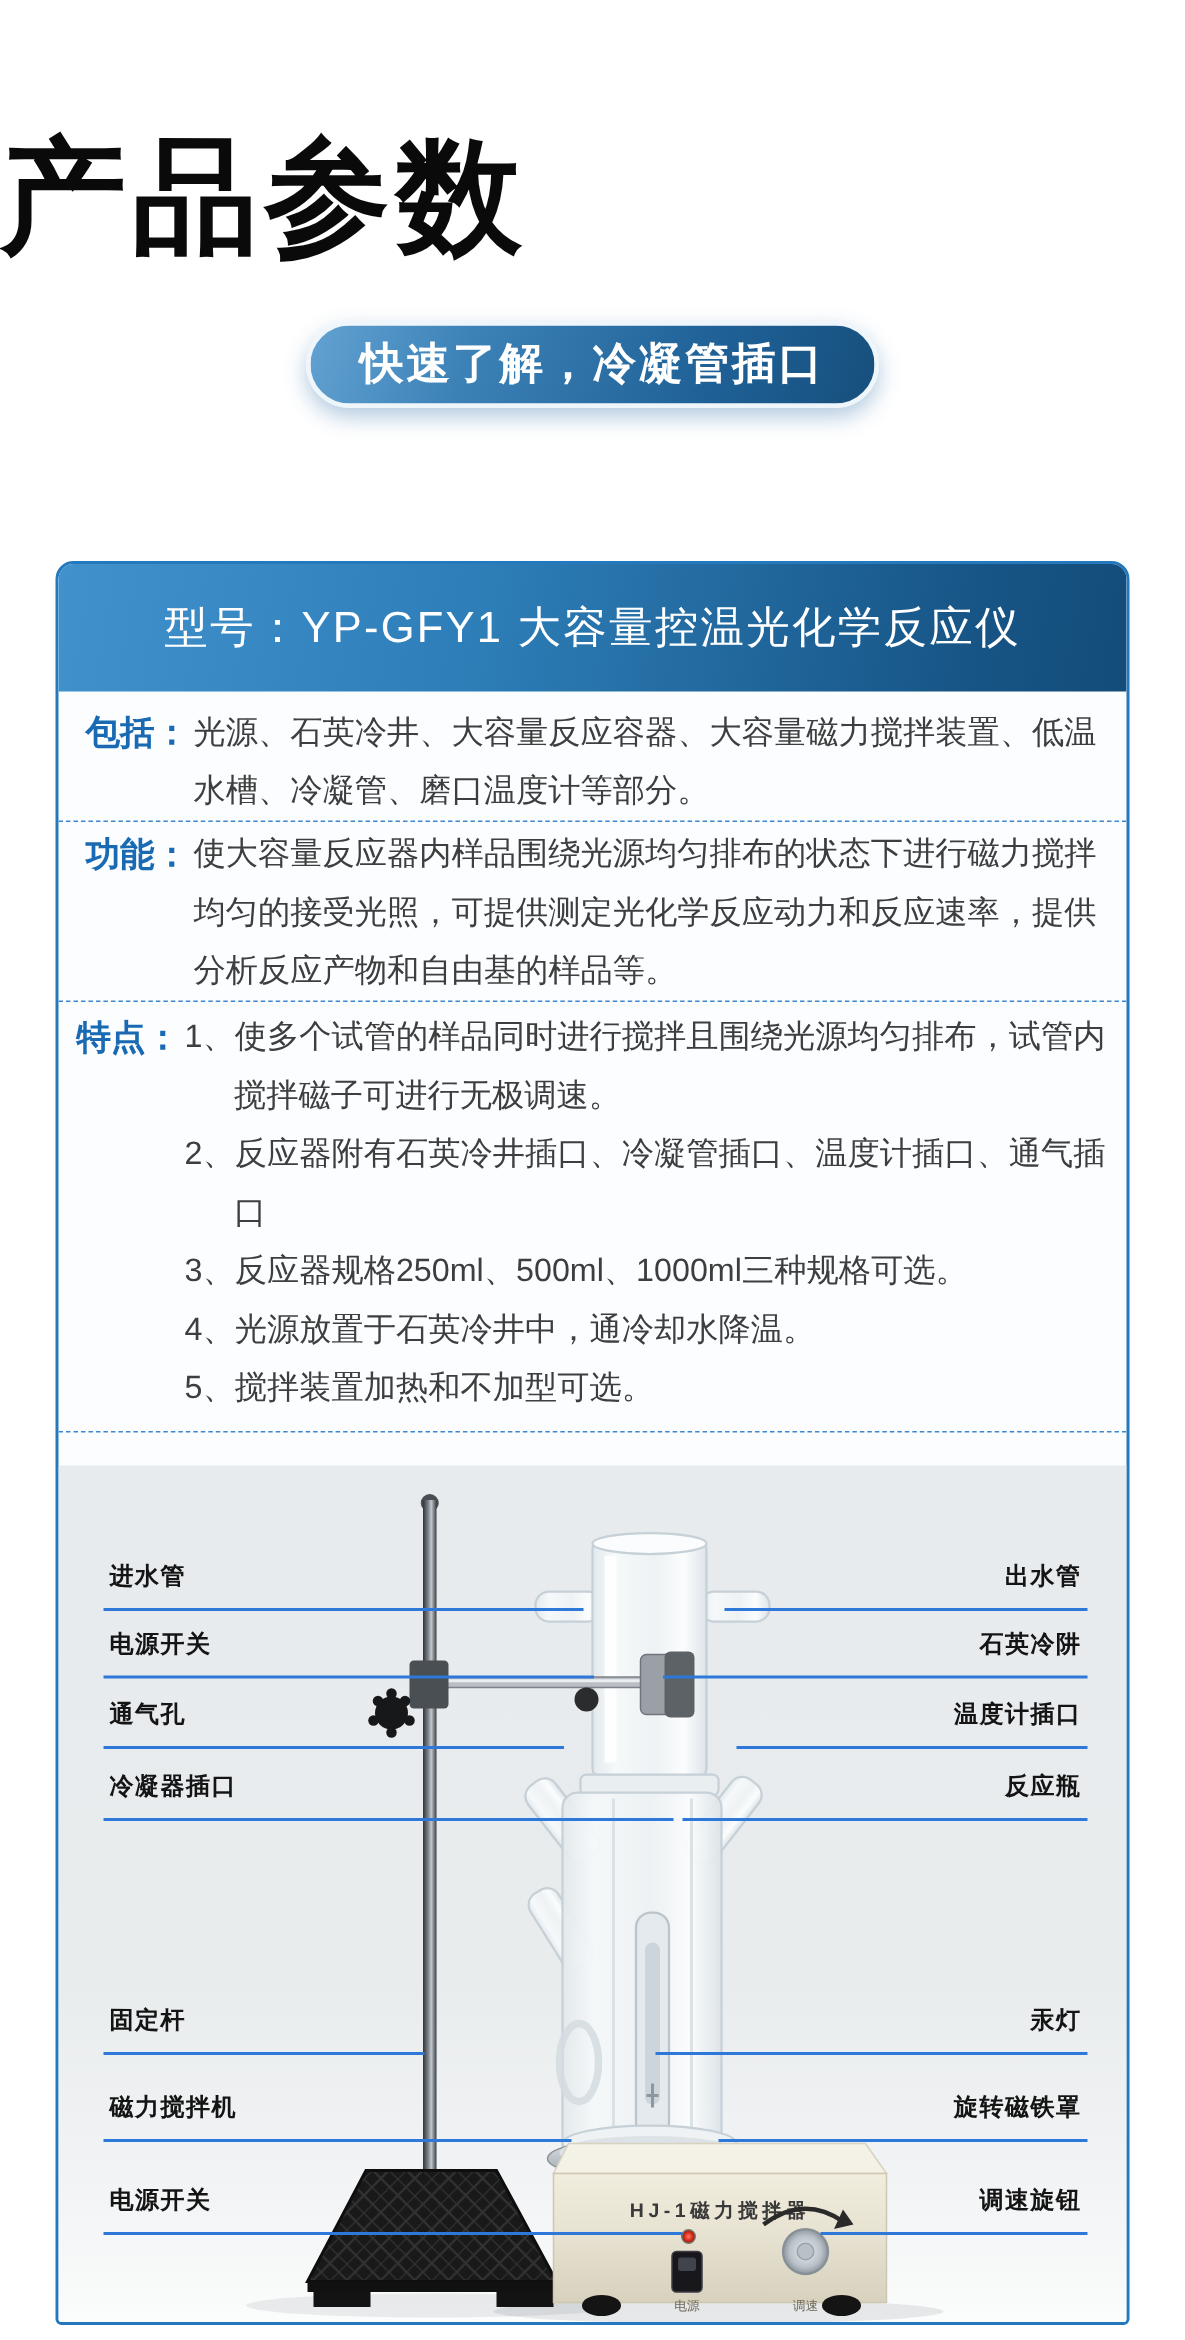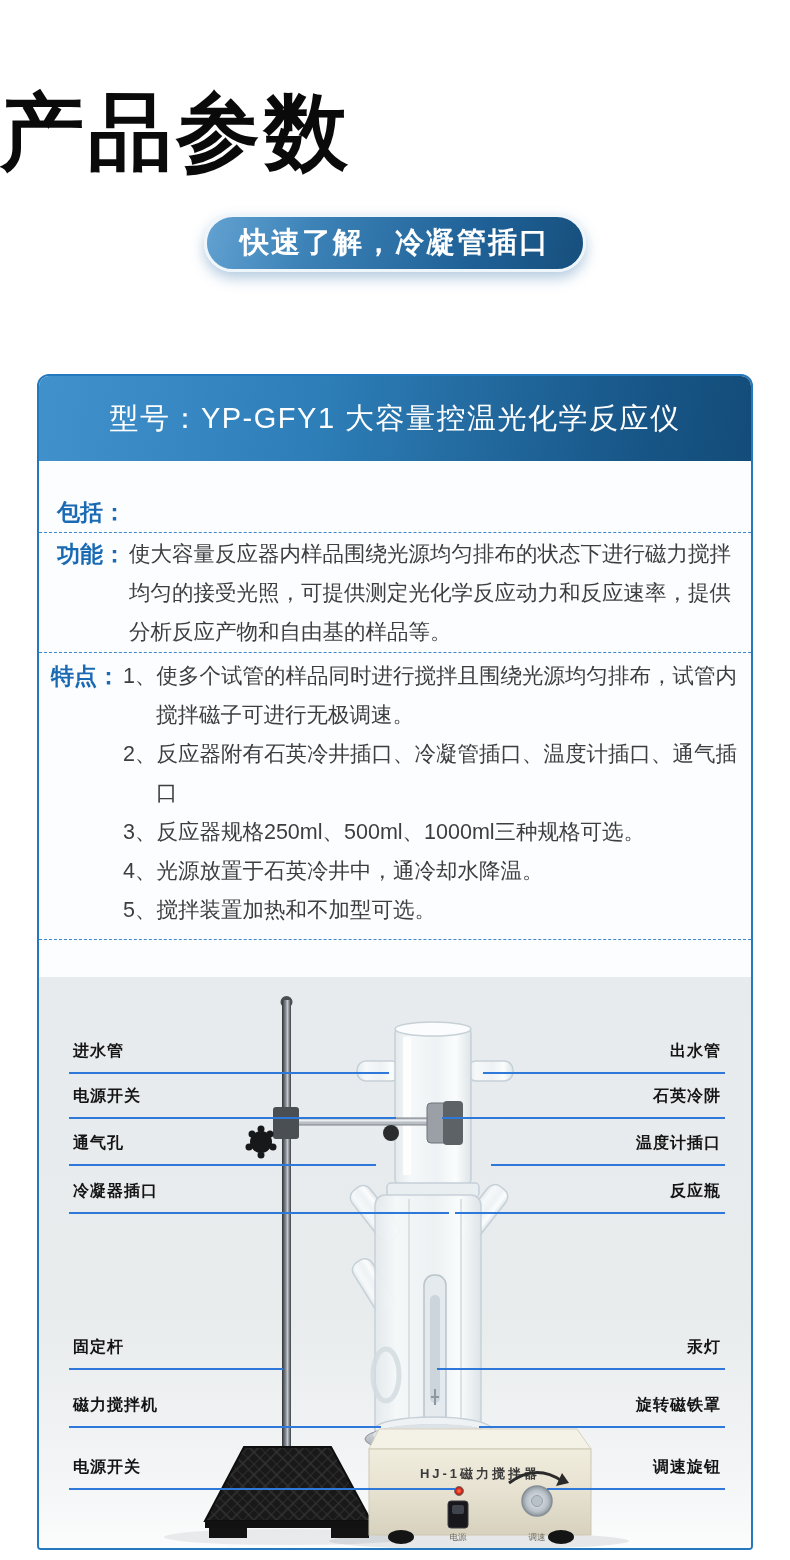--- a/index.html
+++ b/index.html
@@ -14,21 +14,21 @@
         box-shadow:0 6px 14px rgba(36,104,162,.35);
         display:flex;align-items:center;justify-content:center;}
   .pill span{color:#ffffff;font-family:"Liberation Serif",serif;font-weight:700;
         font-size:29px;letter-spacing:2px;}
   .card{position:absolute;left:37px;top:352px;width:716px;height:1176px;box-sizing:border-box;
         border:2px solid #2478bd;border-radius:12px 12px 4px 4px;background:#fbfdff;overflow:hidden;margin-top:22px;}
   .card-header{height:85px;display:flex;align-items:center;justify-content:center;
         background:linear-gradient(100deg,#4191cd 0%,#2e7fb9 38%,#175586 85%,#134c79 100%);}
   .card-header span{color:#ffffff;font-size:29px;font-weight:500;letter-spacing:1.5px;}
   .section{display:flex;padding:0 4px 0 18px;}
-  .section.s1{padding-top:32px;}
+  .section.s1{padding-top:8px;}
   .section.s2{padding-top:2px;}
   .section.s3{padding-top:4px;padding-bottom:9px;padding-left:12px;}
   .sec-label{flex:none;width:72px;color:#1a6ab3;font-weight:700;font-size:23px;line-height:39px;}
   .sec-content{flex:1;color:#3e3e3e;font-size:21.5px;line-height:39px;}
   .feat{padding-left:33px;text-indent:-33px;}
   .dashed{border-top:1px dashed #3f87cc;height:0;}
   .photo{position:absolute;left:0;right:0;bottom:0;height:571px;
         background:linear-gradient(180deg,#e8ebee 0%,#e9eced 60%,#f2f4f5 85%,#fbfcfc 100%);}
   .photo svg{position:absolute;left:0;top:0;}
   .dlbl{position:absolute;font-size:16px;font-weight:700;color:#141414;letter-spacing:1px;
@@ -46,20 +46,21 @@
     <span>快速了解，冷凝管插口</span>
   </div>
 
   <div class="card">
     <div class="card-header">
       <span>型号：YP-GFY1 大容量控温光化学反应仪</span>
     </div>
 
     <div class="section s1">
       <div class="sec-label">包括：</div>
+      <div class="sec-content">光源、石英冷井、大容量反应容器、大容量磁力搅拌装置、低温水槽、冷凝管、磨口温度计等部分。</div>
     </div>
     <div class="dashed"></div>
 
     <div class="section s2">
       <div class="sec-label">功能：</div>
       <div class="sec-content">使大容量反应器内样品围绕光源均匀排布的状态下进行磁力搅拌均匀的接受光照，可提供测定光化学反应动力和反应速率，提供分析反应产物和自由基的样品等。</div>
     </div>
     <div class="dashed"></div>
 
     <div class="section s3">

